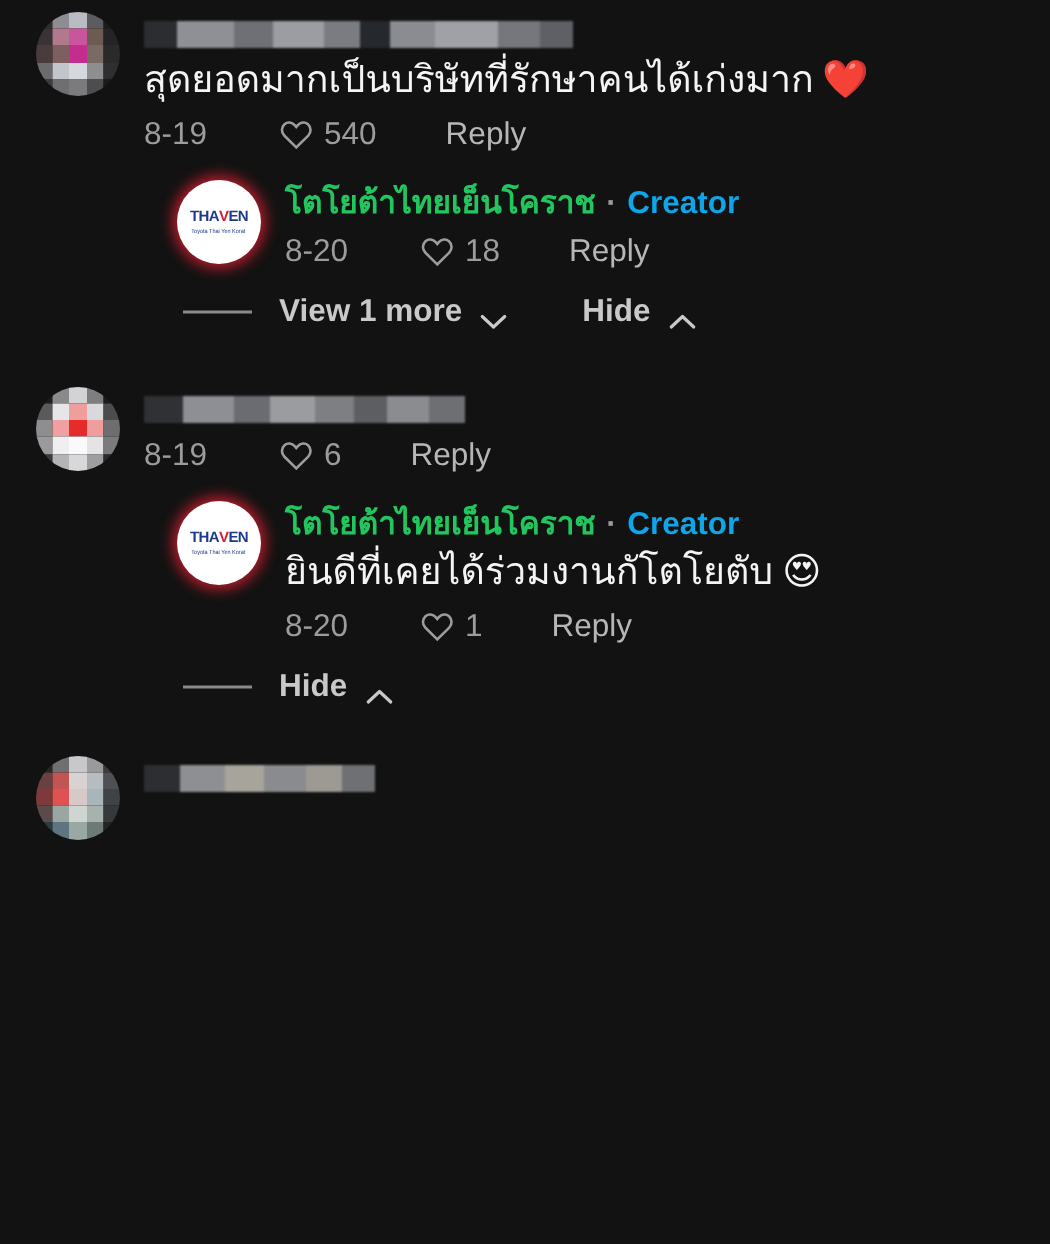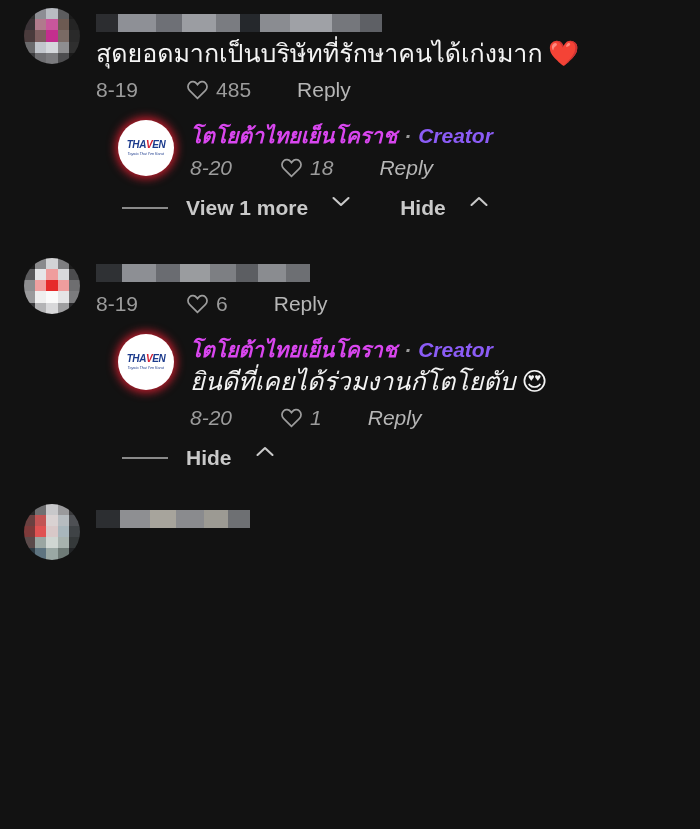--- a/index.html
+++ b/index.html
@@ -27,21 +27,21 @@
   
   .comment {
     display: flex;
     align-items: flex-start;
     padding: 0;
     position: relative;
     text-align: right;
   }
 
   .comment-top { padding: 8px 14px 0 24px; }
-  .comment-reply { padding: 6px 14px 0 118px; font-style: italic; }
+  .comment-reply { padding: 6px 14px 0 118px; }
 
   .avatar-wrap {
     flex: 0 0 auto;
     margin-right: 16px;
   }
 
   
   .avatar-mosaic {
     width: 56px;
     height: 56px;
@@ -105,27 +105,27 @@
   .name-blur i { display: block; height: 18px; }
 
   .creator-line {
     display: flex;
     align-items: baseline;
     font-size: 21px;
     font-weight: bold;
     line-height: 1.35;
     white-space: nowrap;
   }
-  .creator-name { color: #d946ef; }
+  .creator-name { color: #22c55e; }
   .creator-dot {
     color: #9a9a9a;
     margin: 0 7px;
     font-weight: bold;
   }
-  .creator-badge { color: #8b5cf6; font-weight: bold; }
+  .creator-badge { color: #0ea5e9; font-weight: bold; }
 
   .comment-text {
     font-size: 25px;
     line-height: 1.42;
     color: #f4f4f4;
     font-weight: 500;
     display: flex;
     align-items: center;
     flex-wrap: wrap;
     gap: 0;
@@ -170,23 +170,22 @@
   }
   .thread-line {
     width: 46px;
     height: 2px;
     background: #8a8a8a;
     margin-right: 18px;
     flex: 0 0 auto;
   }
   .thread-action {
     display: flex;
-    align-items: flex-start;
+    align-items: flex-end;
     cursor: pointer;
-    gap: 12px;
   }
   .thread-action + .thread-action { margin-left: 50px; }
   .chev {
     width: 18px;
     height: 11px;
     margin-left: 12px;
     flex: 0 0 auto;
   }
 
   .spacer-1 { height: 14px; }
@@ -243,21 +242,21 @@
       <div class="comment-text">
         <span>สุดยอดมากเป็นบริษัทที่รักษาคนได้เก่งมาก</span>
         <span class="emoji">❤️</span>
       </div>
       <div class="meta-row">
         <span class="meta-date">8-19</span>
         <span class="meta-likes">
           <svg class="heart-icon" viewBox="0 0 24 22">
             <path d="M12 20.2 3.6 11.9C1.4 9.7 1.5 6.1 3.8 4c2.1-1.9 5.3-1.5 7.1.6l1.1 1.3 1.1-1.3c1.8-2.1 5-2.5 7.1-.6 2.3 2.1 2.4 5.7.2 7.9L12 20.2z" fill="none" stroke="#9c9c9c" stroke-width="1.8"></path>
           </svg>
-          <span>485</span>
+          <span>540</span>
         </span>
         <span class="meta-reply">Reply</span>
       </div>
     </div>
   </div>
 
   <div class="comment comment-reply" style="margin-top:14px;">
     <div class="avatar-wrap">
       <div class="avatar-logo">
         <span class="logo-main">

